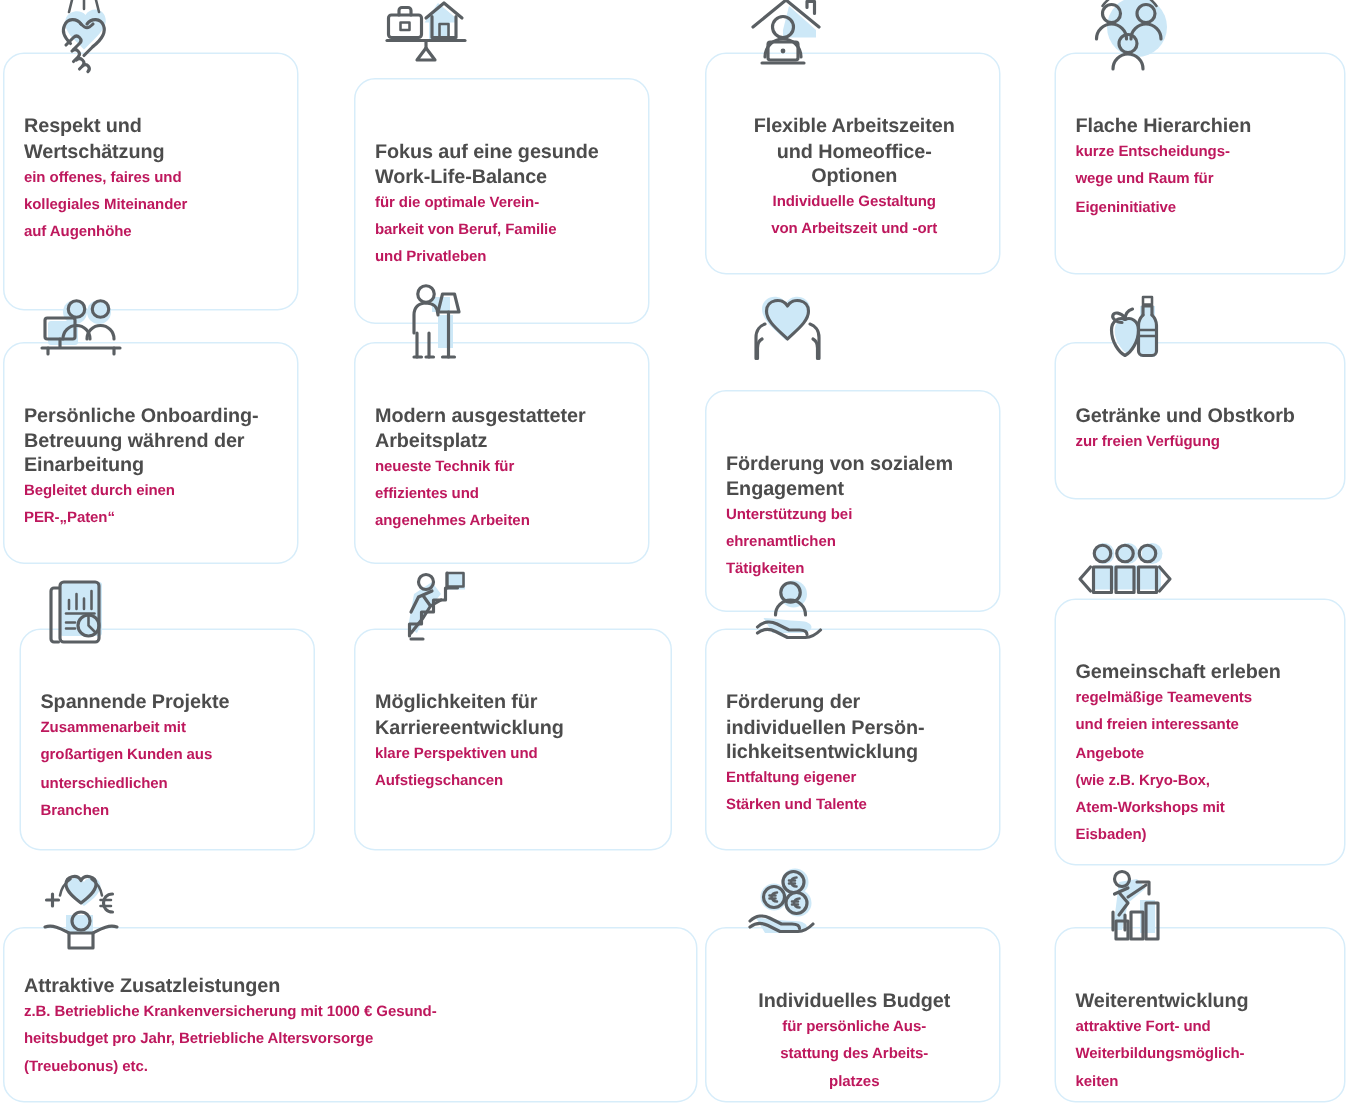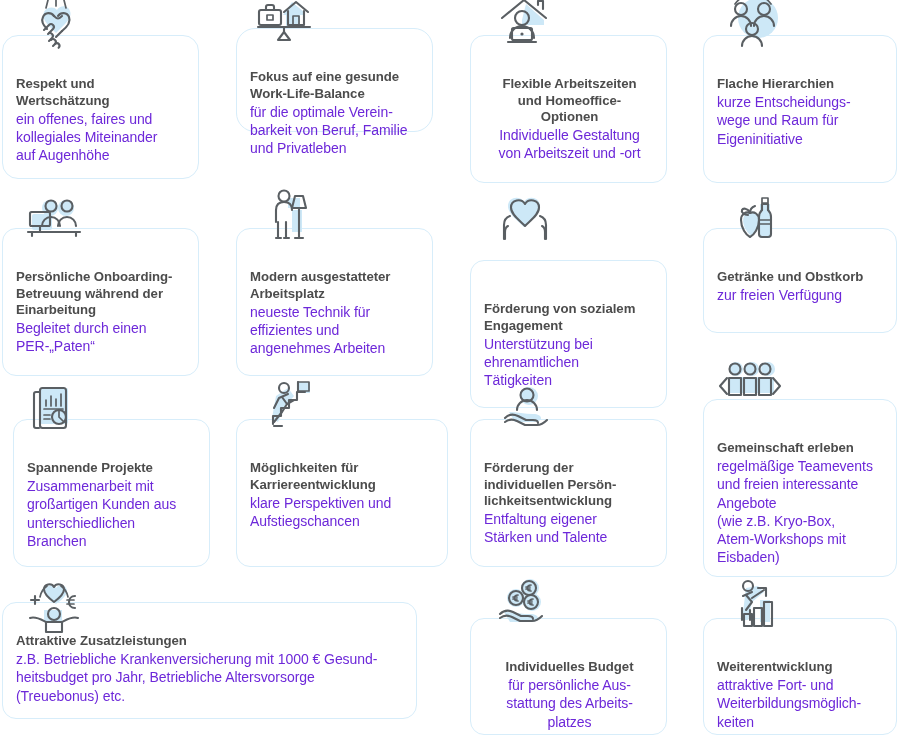--- a/index.html
+++ b/index.html
@@ -35,23 +35,23 @@
   .card-title {
     font-size: 13.2px;
     font-weight: bold;
     color: #4c4c4c;
     line-height: 16.6px;
     letter-spacing: -0.05px;
     margin: 0 0 0.5px 0;
     white-space: pre-line;
   }
   .card-desc {
-    font-size: 14px;
-    font-weight: normal;
-    color: #6d28d9;
+    font-size: 10px;
+    font-weight: bold;
+    color: #be185d;
     line-height: 18.2px;
     letter-spacing: -0.05px;
     margin: 0;
     white-space: pre-line;
   }
   
   .icon {
     position: absolute;
     width: 64px;
     height: 64px;
@@ -66,21 +66,21 @@
   }
   .ln { fill: none; stroke: #5a5f63; stroke-width: 2.1; stroke-linecap: round; stroke-linejoin: round; }
   .ln-t { fill: none; stroke: #5a5f63; stroke-width: 1.7; stroke-linecap: round; stroke-linejoin: round; }
   .bl { fill: #cde8f7; stroke: none; }
 </style>
 </head>
 <body>
 
 <div id="board">
 
-  <div class="card" style="left:2px; top:35px; width:197px; height:144px;border-radius:16px;">
+  <div class="card" style="left:2px; top:35px; width:197px; height:172px;">
     <div class="card-body">
       <p class="card-title">Respekt und
 Wertschätzung</p>
       <p class="card-desc">ein offenes, faires und
 kollegiales Miteinander
 auf Augenhöhe</p>
     </div>
   </div>
   <div class="icon" style="left:24px; top:-4px;">
     <svg viewBox="0 0 64 64">
@@ -90,21 +90,21 @@
       <path class="ln" d="M34 20c3-4 9-4 11 1 2 5-2 10-7 14"></path>
       <path class="ln" d="M30 20c1.5 1.5 2.5 2.5 4 2.5 1.5 0 2.5-1 4-2.5"></path>
       <path class="ln" d="M20 34l5-5c1.2-1.2 2.8-1.2 4 0 1.2 1.2 1.2 2.8 0 4l-4 4"></path>
       <path class="ln" d="M24 38c1.2-1.2 2.8-1.2 4 0 1.2 1.2 1.2 2.8 0 4l-3 3"></path>
       <path class="ln" d="M27 44c1.2-1.2 2.8-1.2 4 0 1.2 1.2 1.2 2.8 0 4l-2 2"></path>
       <path class="ln" d="M31 48c1.2-1.2 2.8-1.2 3.8 0 1 1.2 1 2.6-.2 3.8"></path>
       <path class="ln" d="M38 35l-6 6"></path>
     </svg>
   </div>
 
-  <div class="card" style="left:236px; top:28px; width:197px; height:104px;border-radius:19px;">
+  <div class="card" style="left:236px; top:52px; width:197px; height:164px;">
     <div class="card-body">
       <p class="card-title">Fokus auf eine gesunde
 Work-Life-Balance</p>
       <p class="card-desc">für die optimale Verein-
 barkeit von Beruf, Familie
 und Privatleben</p>
     </div>
   </div>
   <div class="icon" style="left:16px; top:-6px; position:absolute; margin-left:236px;">
     <svg viewBox="0 0 64 64">
@@ -339,21 +339,21 @@
       <circle class="ln" cx="32" cy="14" r="5.5"></circle>
       <circle class="ln" cx="47" cy="14" r="5.5"></circle>
       <path class="ln" d="M11 23h12v17H11z"></path>
       <path class="ln" d="M26 23h12v17H26z"></path>
       <path class="ln" d="M41 23h12v17H41z"></path>
       <path class="ln" d="M9 23L2 31l7 8"></path>
       <path class="ln" d="M55 23l7 8-7 8"></path>
     </svg>
   </div>
 
-  <div class="card" style="left:2px; top:602px; width:415px; height:117px;">
+  <div class="card" style="left:2px; top:618px; width:463px; height:117px;">
     <div class="card-body" style="top:30px;">
       <p class="card-title">Attraktive Zusatzleistungen</p>
       <p class="card-desc">z.B. Betriebliche Krankenversicherung mit 1000 € Gesund-
 heitsbudget pro Jahr, Betriebliche Altersvorsorge
 (Treuebonus) etc.</p>
     </div>
   </div>
   <div class="icon" style="left:22px; top:574px;">
     <svg viewBox="0 0 64 64">
       <path class="bl" d="M34 14c3-5 11-3 11 3 0 5-7 10-11 13-4-3-11-8-11-13 0-6 8-8 11-3z"></path>

